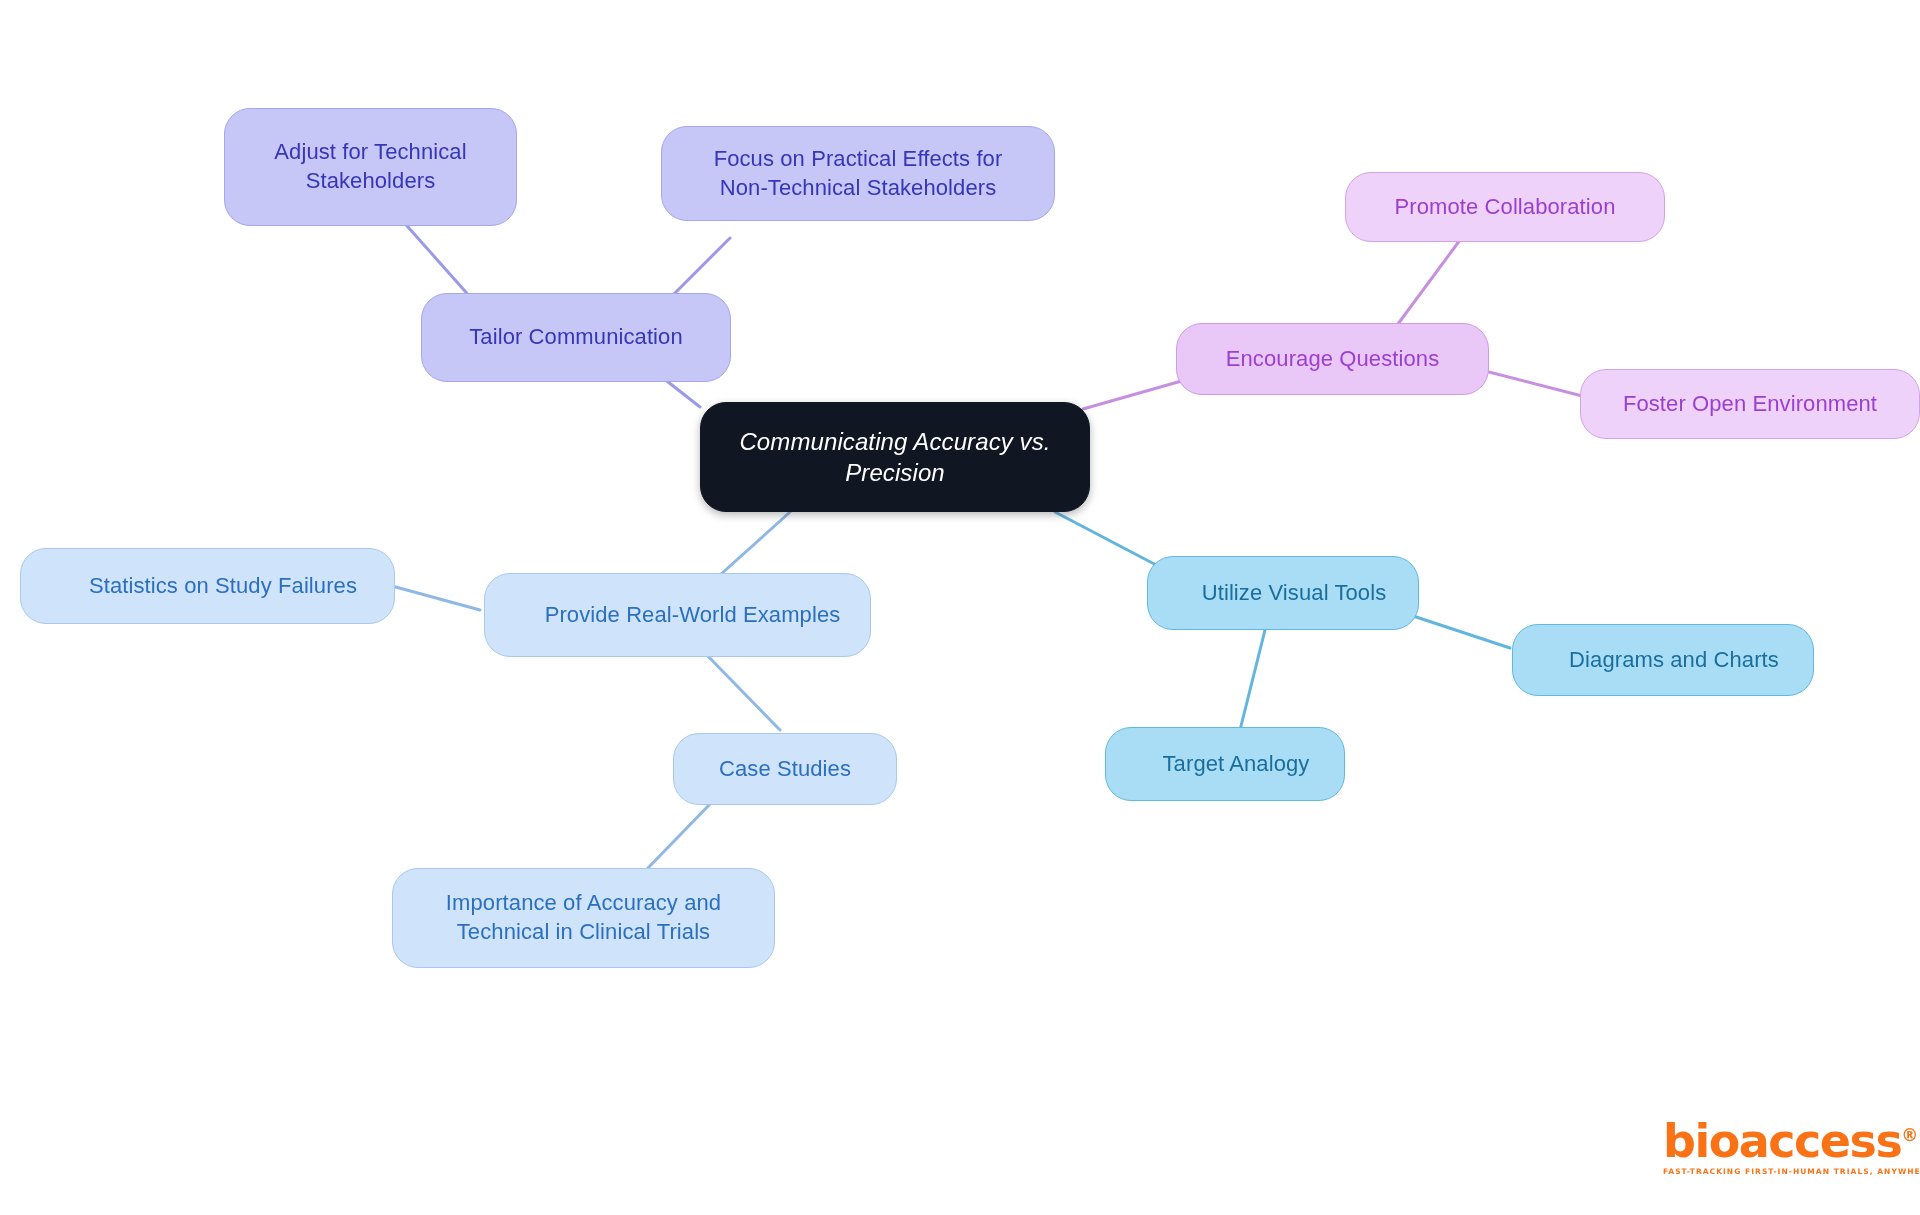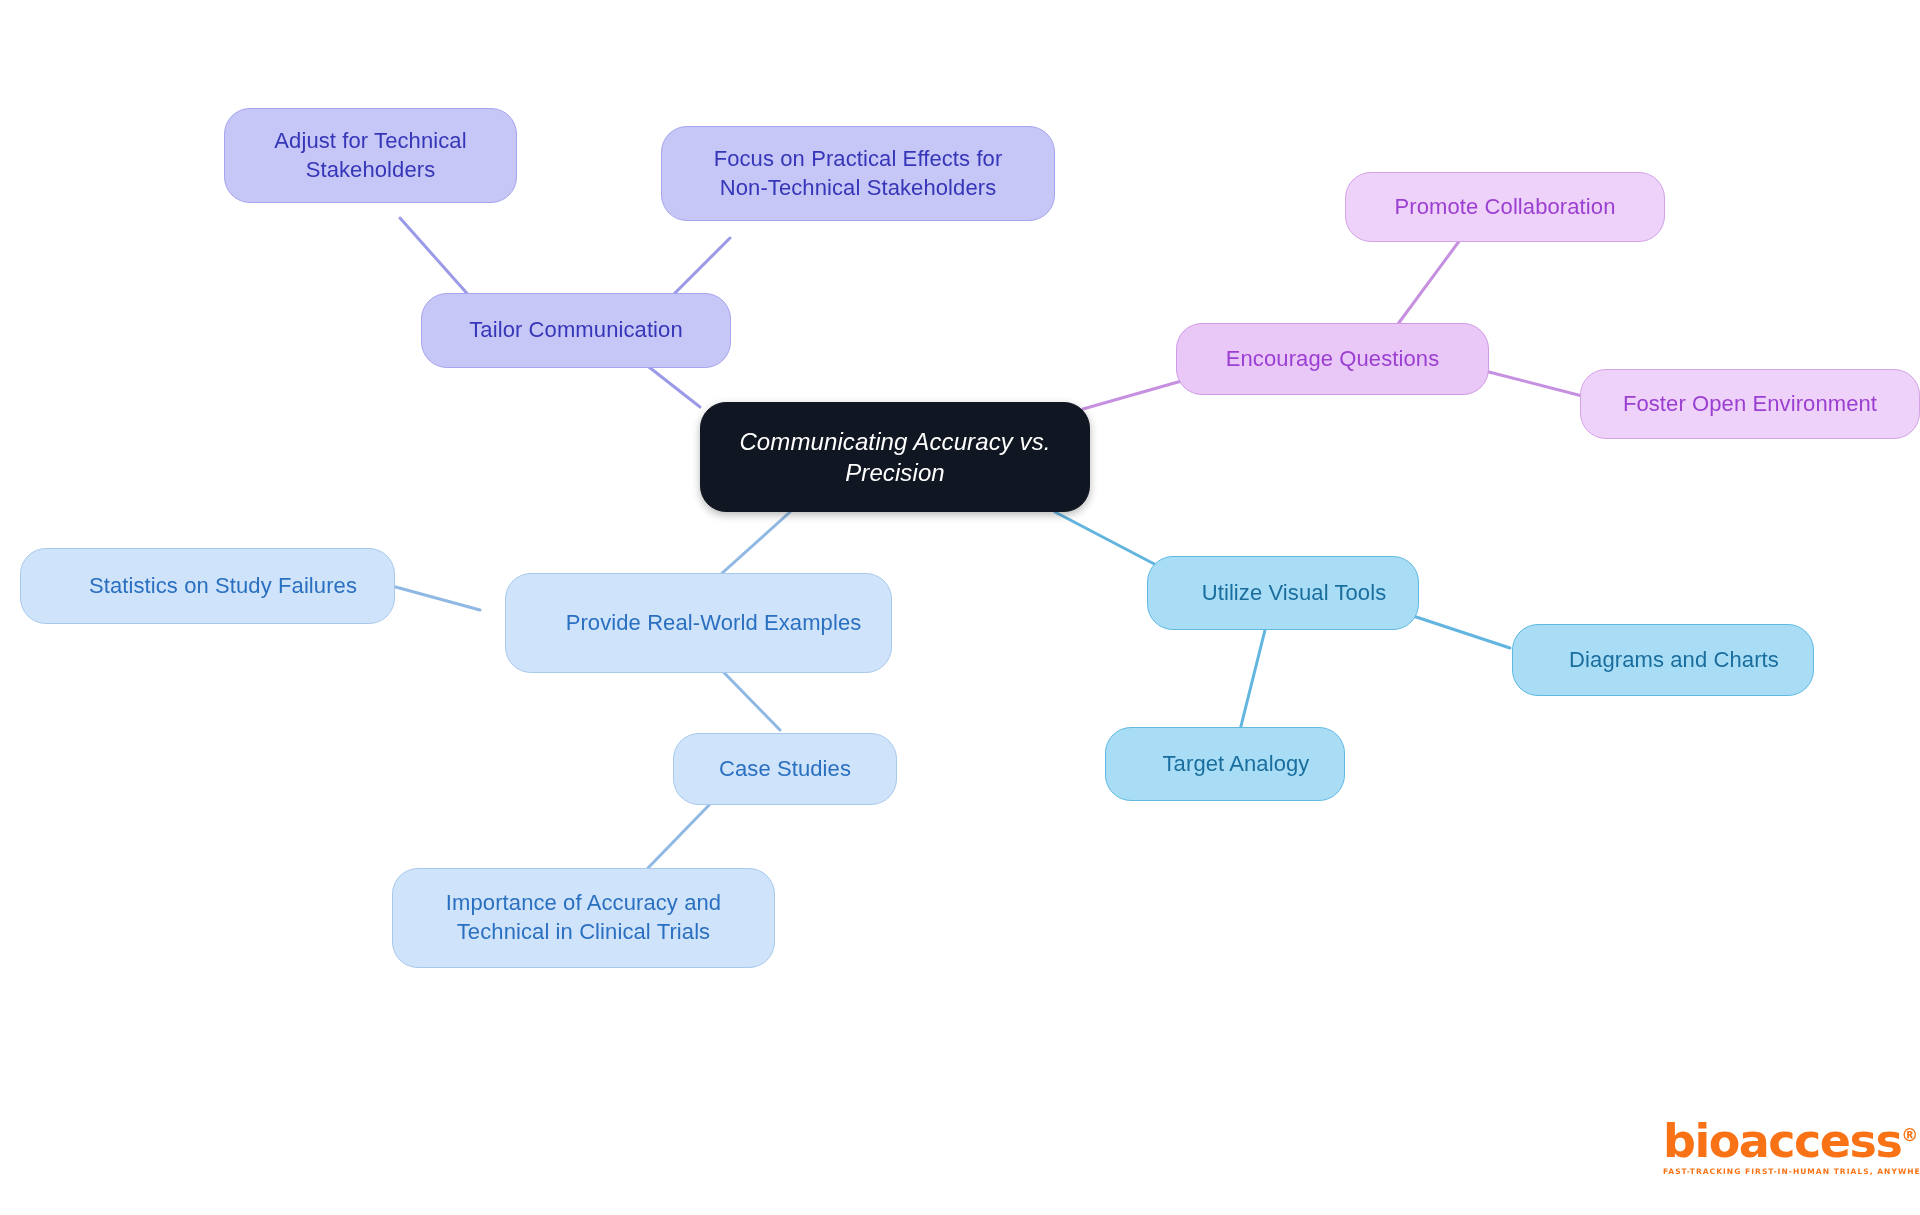--- a/index.html
+++ b/index.html
@@ -140,35 +140,35 @@
     <line class="edge" x1="712" y1="802" x2="648" y2="868" stroke="#8fb9e4" stroke-width="3"></line>
 
     <line class="edge" x1="1055" y1="512" x2="1160" y2="567" stroke="#62b5de" stroke-width="3"></line>
     <line class="edge" x1="1395" y1="610" x2="1510" y2="648" stroke="#62b5de" stroke-width="3"></line>
     <line class="edge" x1="1265" y1="630" x2="1240" y2="730" stroke="#62b5de" stroke-width="3"></line>
   </svg>
 
   <div class="node-box node-central" style="left:700px; top:402px; width:390px; height:110px;">Communicating Accuracy vs.
 Precision</div>
 
-  <div class="node-box node-periwinkle" style="left:421px; top:293px; width:310px; height:75px;">Tailor Communication</div>
+  <div class="node-box node-periwinkle" style="left:421px; top:293px; width:310px; height:89px;">Tailor Communication</div>
 
-  <div class="node-box node-periwinkle" style="left:224px; top:108px; width:293px; height:95px;">Adjust for Technical
+  <div class="node-box node-periwinkle" style="left:224px; top:108px; width:293px; height:118px;">Adjust for Technical
 Stakeholders</div>
 
   <div class="node-box node-periwinkle" style="left:661px; top:126px; width:394px; height:95px;">Focus on Practical Effects for
 Non-Technical Stakeholders</div>
 
   <div class="node-box node-orchid-strong" style="left:1176px; top:323px; width:313px; height:72px;">Encourage Questions</div>
 
   <div class="node-box node-orchid" style="left:1345px; top:172px; width:320px; height:70px;">Promote Collaboration</div>
 
   <div class="node-box node-orchid" style="left:1580px; top:369px; width:340px; height:70px;">Foster Open Environment</div>
 
-  <div class="node-box node-paleblue" style="left:505px; top:573px; width:387px; height:100px;padding-left:44px;">Provide Real-World Examples</div>
+  <div class="node-box node-paleblue" style="left:484px; top:573px; width:387px; height:84px;padding-left:44px;">Provide Real-World Examples</div>
 
   <div class="node-box node-paleblue" style="left:20px; top:548px; width:375px; height:76px;padding-left:45px;">Statistics on Study Failures</div>
 
   <div class="node-box node-paleblue" style="left:673px; top:733px; width:224px; height:72px;">Case Studies</div>
 
   <div class="node-box node-paleblue" style="left:392px; top:868px; width:383px; height:100px;">Importance of Accuracy and
 Technical in Clinical Trials</div>
 
   <div class="node-box node-skyblue" style="left:1147px; top:556px; width:272px; height:74px;">Utilize Visual Tools</div>
 

